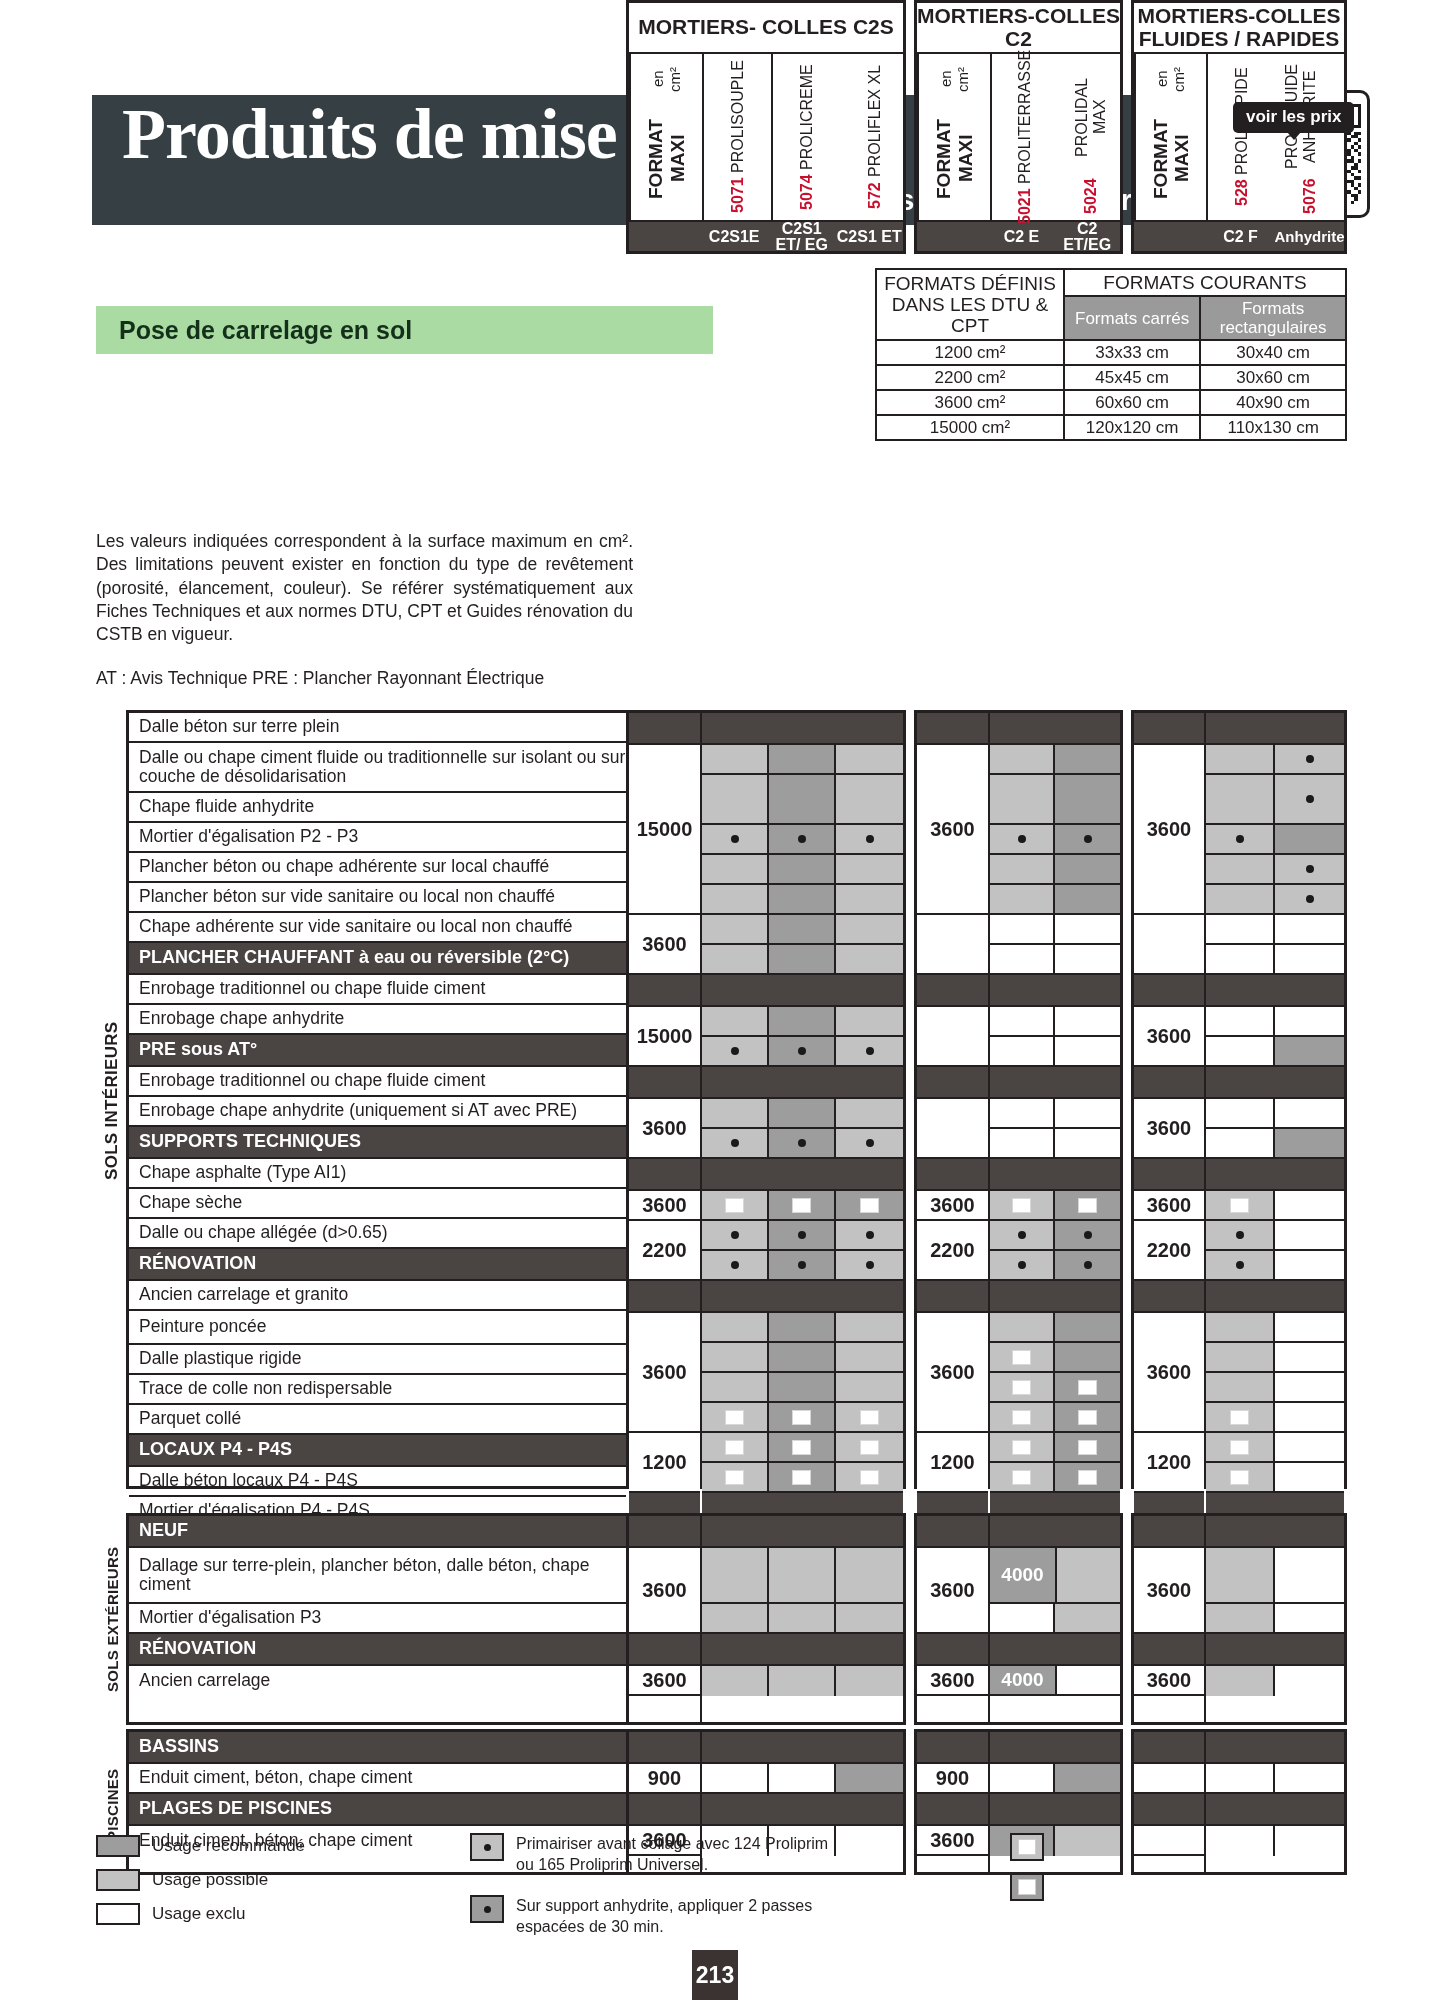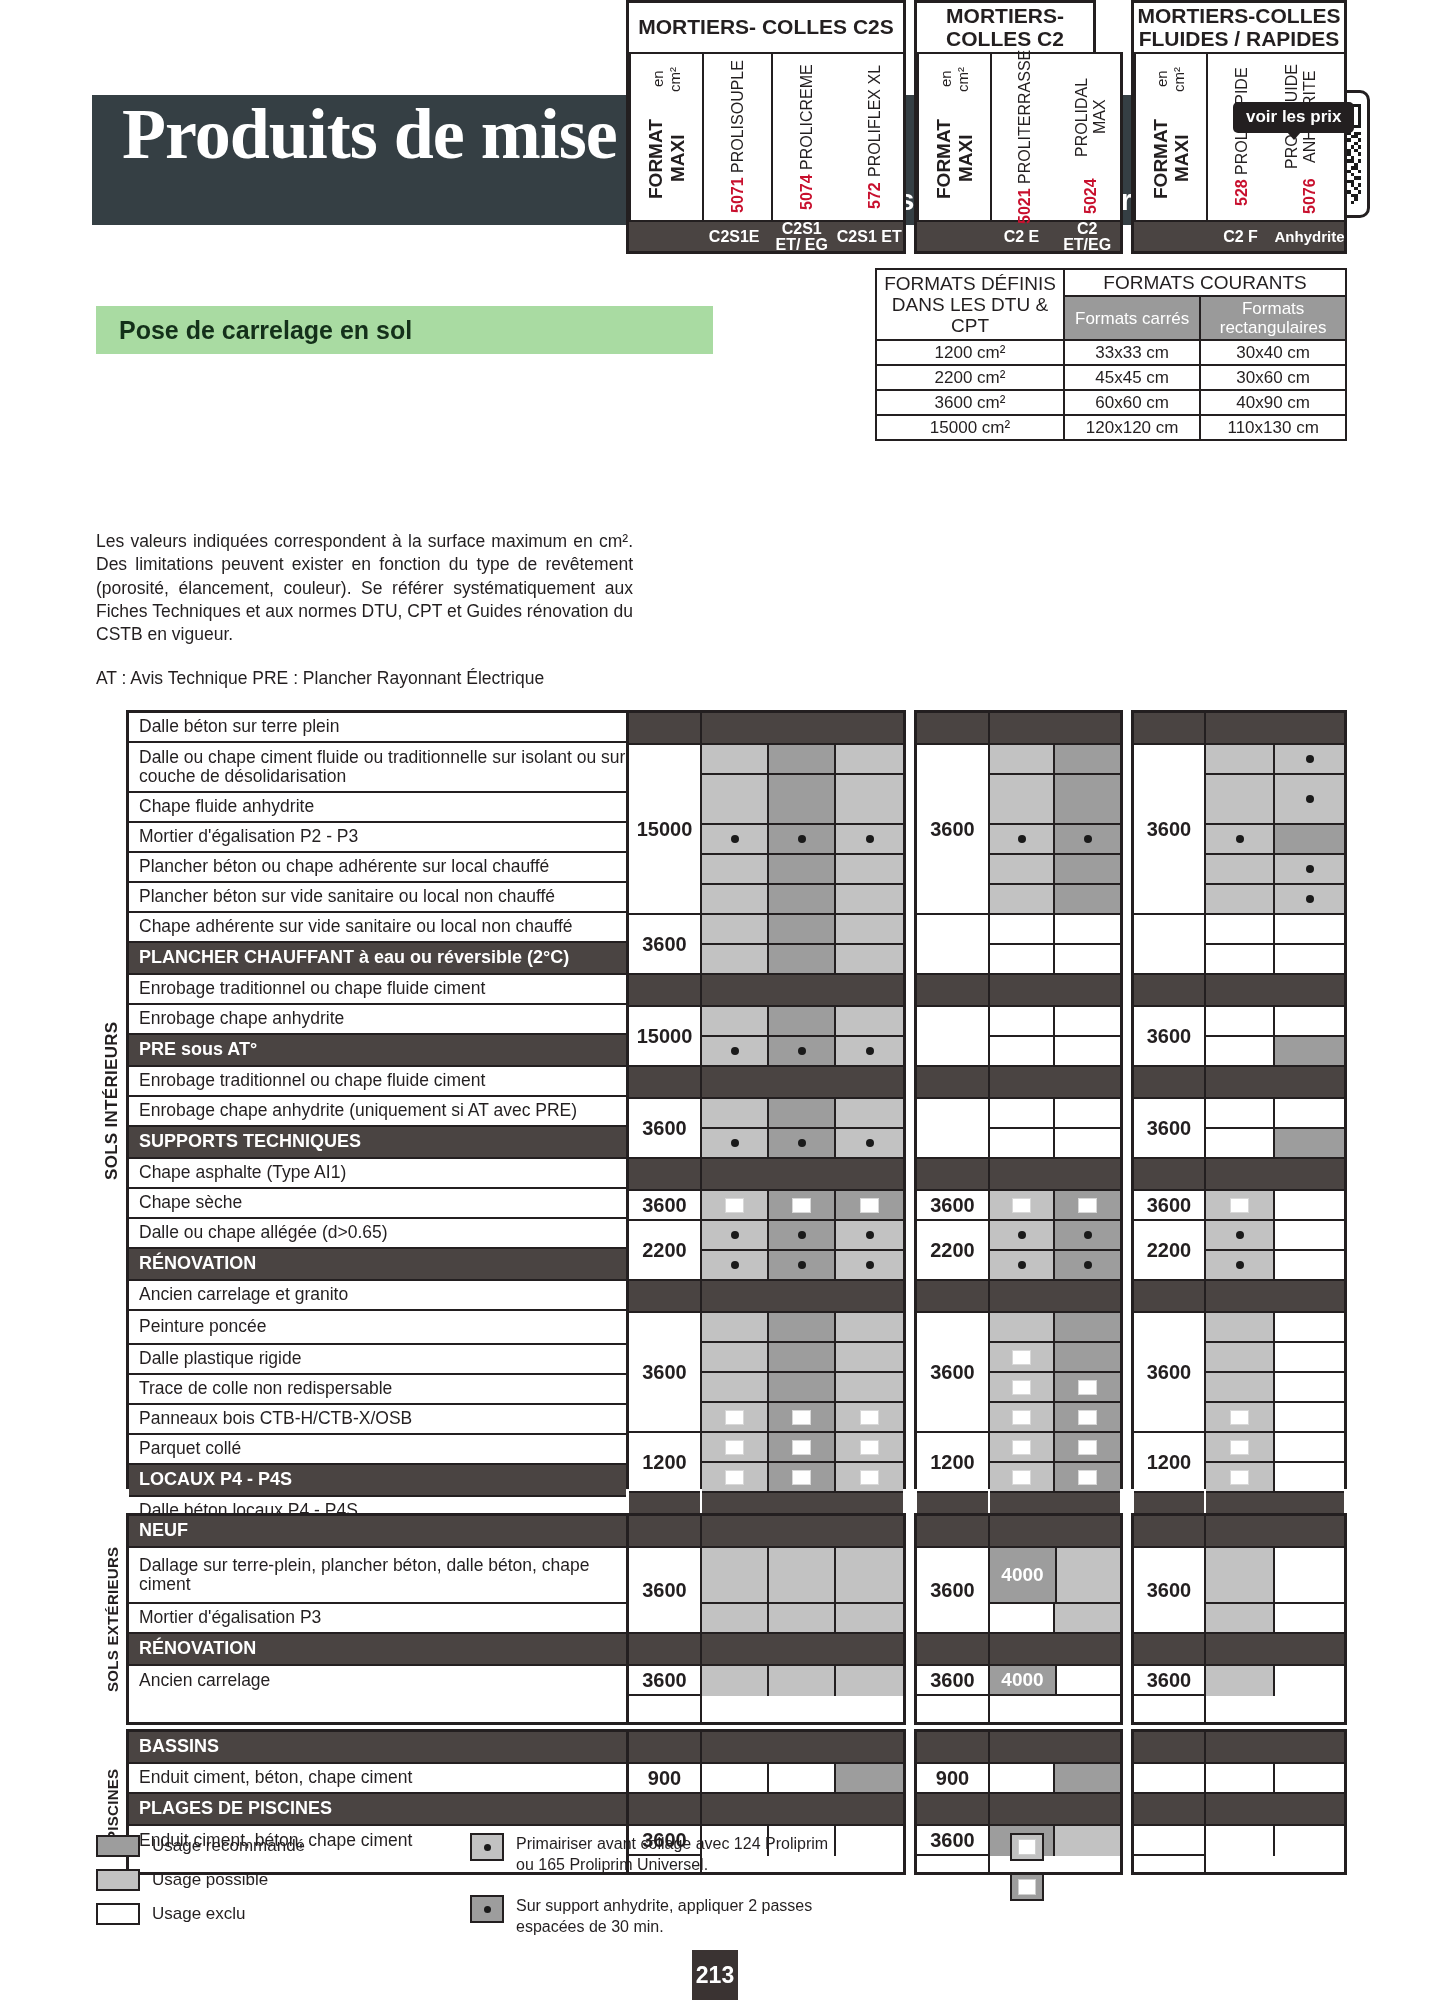--- a/index.html
+++ b/index.html
@@ -486,21 +486,21 @@
     </div>
     <div class="grp-class" style="width:280px;">
       <div class="ccell" style="width:73px;"></div>
       <div class="ccell" style="width:69px;">C2S1E</div>
       <div class="ccell" style="width:69px;">C2S1 ET/ EG</div>
       <div class="ccell" style="width:69px;">C2S1 ET</div>
     </div>
   </div>
 
   <div class="grp" style="left:914px;width:209px;">
-    <div class="grp-title" style="width:182px;">MORTIERS-COLLES C2</div>
+    <div class="grp-title" style="width:209px;">MORTIERS-COLLES C2</div>
     <div class="grp-cols" style="width:209px;">
       <div class="vcell fm" style="width:73px;">
         <span>FORMAT MAXI</span>&nbsp;<span class="fm2">en cm²</span>
       </div>
       <div class="vcell" style="width:67px;">
         <span class="ref">5021</span>&nbsp;<span>PROLITERRASSE</span>
       </div>
       <div class="vcell" style="width:67px;">
         <span class="ref">5024</span>&nbsp;<span>PROLIDAL MAX</span>
       </div>
@@ -552,21 +552,20 @@
     <div class="lrow" style="height:30px;">Enrobage chape anhydrite (uniquement si AT avec PRE)</div>
     <div class="lrow head" style="height:32px;">SUPPORTS TECHNIQUES</div>
     <div class="lrow" style="height:30px;">Chape asphalte (Type AI1)</div>
     <div class="lrow" style="height:30px;">Chape sèche</div>
     <div class="lrow" style="height:30px;">Dalle ou chape allégée (d&gt;0.65)</div>
     <div class="lrow head" style="height:32px;">RÉNOVATION</div>
     <div class="lrow" style="height:30px;">Ancien carrelage et granito</div>
     <div class="lrow" style="height:34px;">Peinture poncée</div>
     <div class="lrow" style="height:30px;">Dalle plastique rigide</div>
     <div class="lrow" style="height:30px;">Trace de colle non redispersable</div>
-    <div class="lrow" style="height:30px;">Panneaux bois CTB-H/CTB-X/OSB</div>
     <div class="lrow" style="height:30px;">Parquet collé</div>
     <div class="lrow head" style="height:32px;">LOCAUX P4 - P4S</div>
     <div class="lrow" style="height:30px;">Dalle béton locaux P4 - P4S</div>
     <div class="lrow" style="height:30px;">Mortier d'égalisation P4 - P4S</div>
     <div class="lrow small" style="height:30px;">Dalle béton ou chape avec caniveau ou siphon de sol + SEL</div>
   </div>
 
   <div class="bodyblk" id="int-g1" style="left:626px;top:710px;width:280px;height:779px;">
       <div style="position: absolute; left: 0px; top: 0px; width: 73px; height: 100%; border-right: 2px solid rgb(35, 31, 32); box-sizing: border-box;">
         <div style="position: absolute; left: 0px; top: 0px; width: 100%; height: 32px; display: flex; align-items: center; justify-content: center; font-weight: bold; font-size: 20px; background: rgb(74, 68, 66); border-bottom: 2px solid rgb(35, 31, 32); box-sizing: border-box;"></div>

